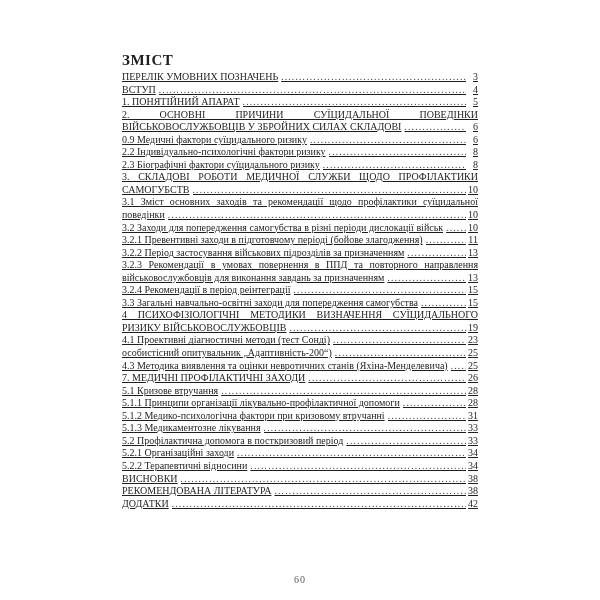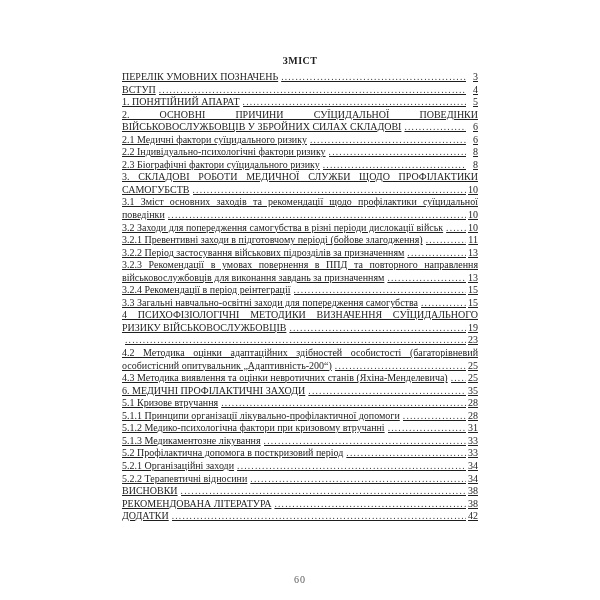--- a/index.html
+++ b/index.html
@@ -16,23 +16,22 @@
     color: #1e1e1e;
     overflow: hidden;
   }
   .content {
     position: absolute;
     left: 122px;
     top: 54px;
     width: 356px;
   }
   .toc-title {
-    text-align: center;
     font-weight: bold;
-    font-size: 10px;
+    font-size: 15px;
     letter-spacing: 0.5px;
     margin-bottom: 4px;
     line-height: 13px;
   }
   .toc-list {
     font-size: 10px;
   }
   .toc-entry { margin: 0; text-decoration: underline; }
   .toc-line {
     line-height: 12.55px;
@@ -114,21 +113,21 @@
         <div class="toc-entry">
           <div class="toc-line wrap">2. ОСНОВНІ ПРИЧИНИ СУЇЦИДАЛЬНОЇ ПОВЕДІНКИ</div>
           <div class="toc-line last">
             <span class="toc-text">ВІЙСЬКОВОСЛУЖБОВЦІВ У ЗБРОЙНИХ СИЛАХ СКЛАДОВІ</span>
             <span class="leader"></span>
             <span class="toc-page">6</span>
           </div>
         </div>
         <div class="toc-entry">
           <div class="toc-line last">
-            <span class="toc-text">2.1 Медичні фактори суїцидального ризику</span>
+            <span class="toc-text">0.9 Медичні фактори суїцидального ризику</span>
             <span class="leader"></span>
             <span class="toc-page">6</span>
           </div>
         </div>
         <div class="toc-entry">
           <div class="toc-line last">
             <span class="toc-text">2.2 Індивідуально-психологічні фактори ризику</span>
             <span class="leader"></span>
             <span class="toc-page">8</span>
           </div>
@@ -202,44 +201,44 @@
         <div class="toc-entry">
           <div class="toc-line wrap">4 ПСИХОФІЗІОЛОГІЧНІ МЕТОДИКИ ВИЗНАЧЕННЯ СУЇЦИДАЛЬНОГО</div>
           <div class="toc-line last">
             <span class="toc-text">РИЗИКУ ВІЙСЬКОВОСЛУЖБОВЦІВ</span>
             <span class="leader"></span>
             <span class="toc-page">19</span>
           </div>
         </div>
         <div class="toc-entry">
           <div class="toc-line last">
+            <span class="toc-text">4.1 Проективні діагностичні методи (тест Сонді)</span>
             <span class="leader"></span>
             <span class="toc-page">23</span>
           </div>
         </div>
         <div class="toc-entry">
-          <div class="toc-line wrap">4.2 Методика оцінки адаптаційних здібностей особистості (багаторівневий</div>
           <div class="toc-line last">
             <span class="toc-text">особистісний опитувальник „Адаптивність-200“)</span>
             <span class="leader"></span>
             <span class="toc-page">25</span>
           </div>
         </div>
         <div class="toc-entry">
           <div class="toc-line last">
             <span class="toc-text">4.3 Методика виявлення та оцінки невротичних станів (Яхіна-Менделевича)</span>
             <span class="leader"></span>
             <span class="toc-page">25</span>
           </div>
         </div>
         <div class="toc-entry">
           <div class="toc-line last">
-            <span class="toc-text">6. МЕДИЧНІ ПРОФІЛАКТИЧНІ ЗАХОДИ</span>
-            <span class="leader"></span>
-            <span class="toc-page">35</span>
+            <span class="toc-text">7. МЕДИЧНІ ПРОФІЛАКТИЧНІ ЗАХОДИ</span>
+            <span class="leader"></span>
+            <span class="toc-page">26</span>
           </div>
         </div>
         <div class="toc-entry">
           <div class="toc-line last">
             <span class="toc-text">5.1 Кризове втручання</span>
             <span class="leader"></span>
             <span class="toc-page">28</span>
           </div>
         </div>
         <div class="toc-entry">

